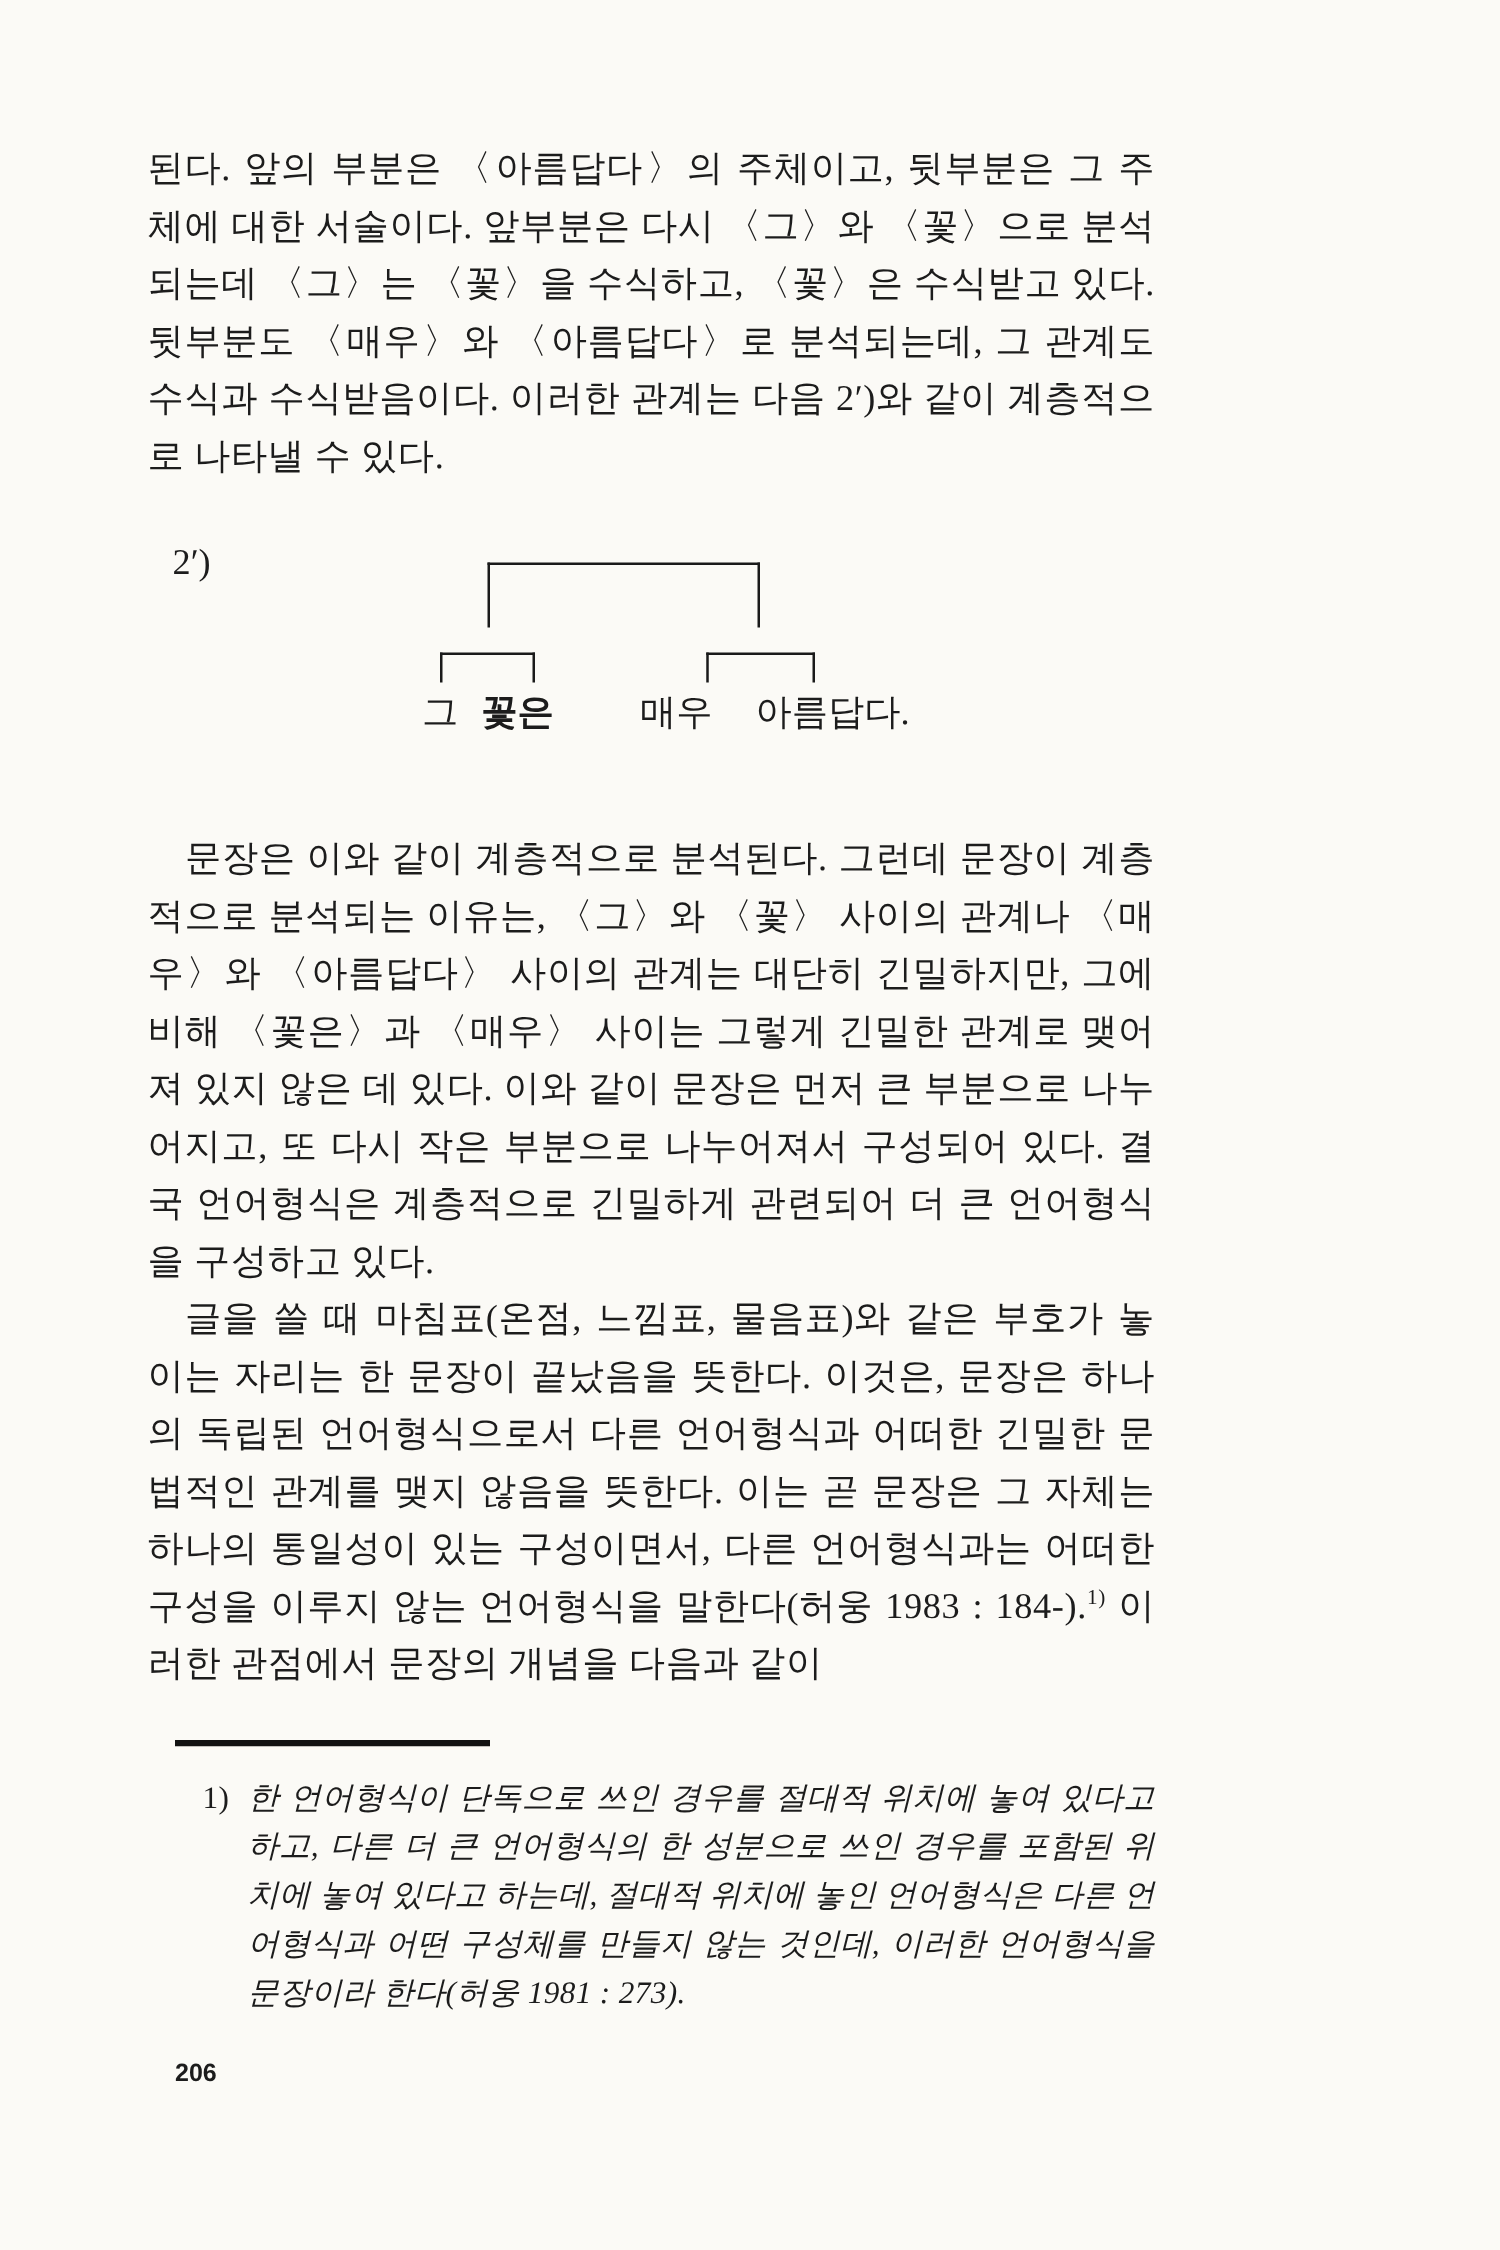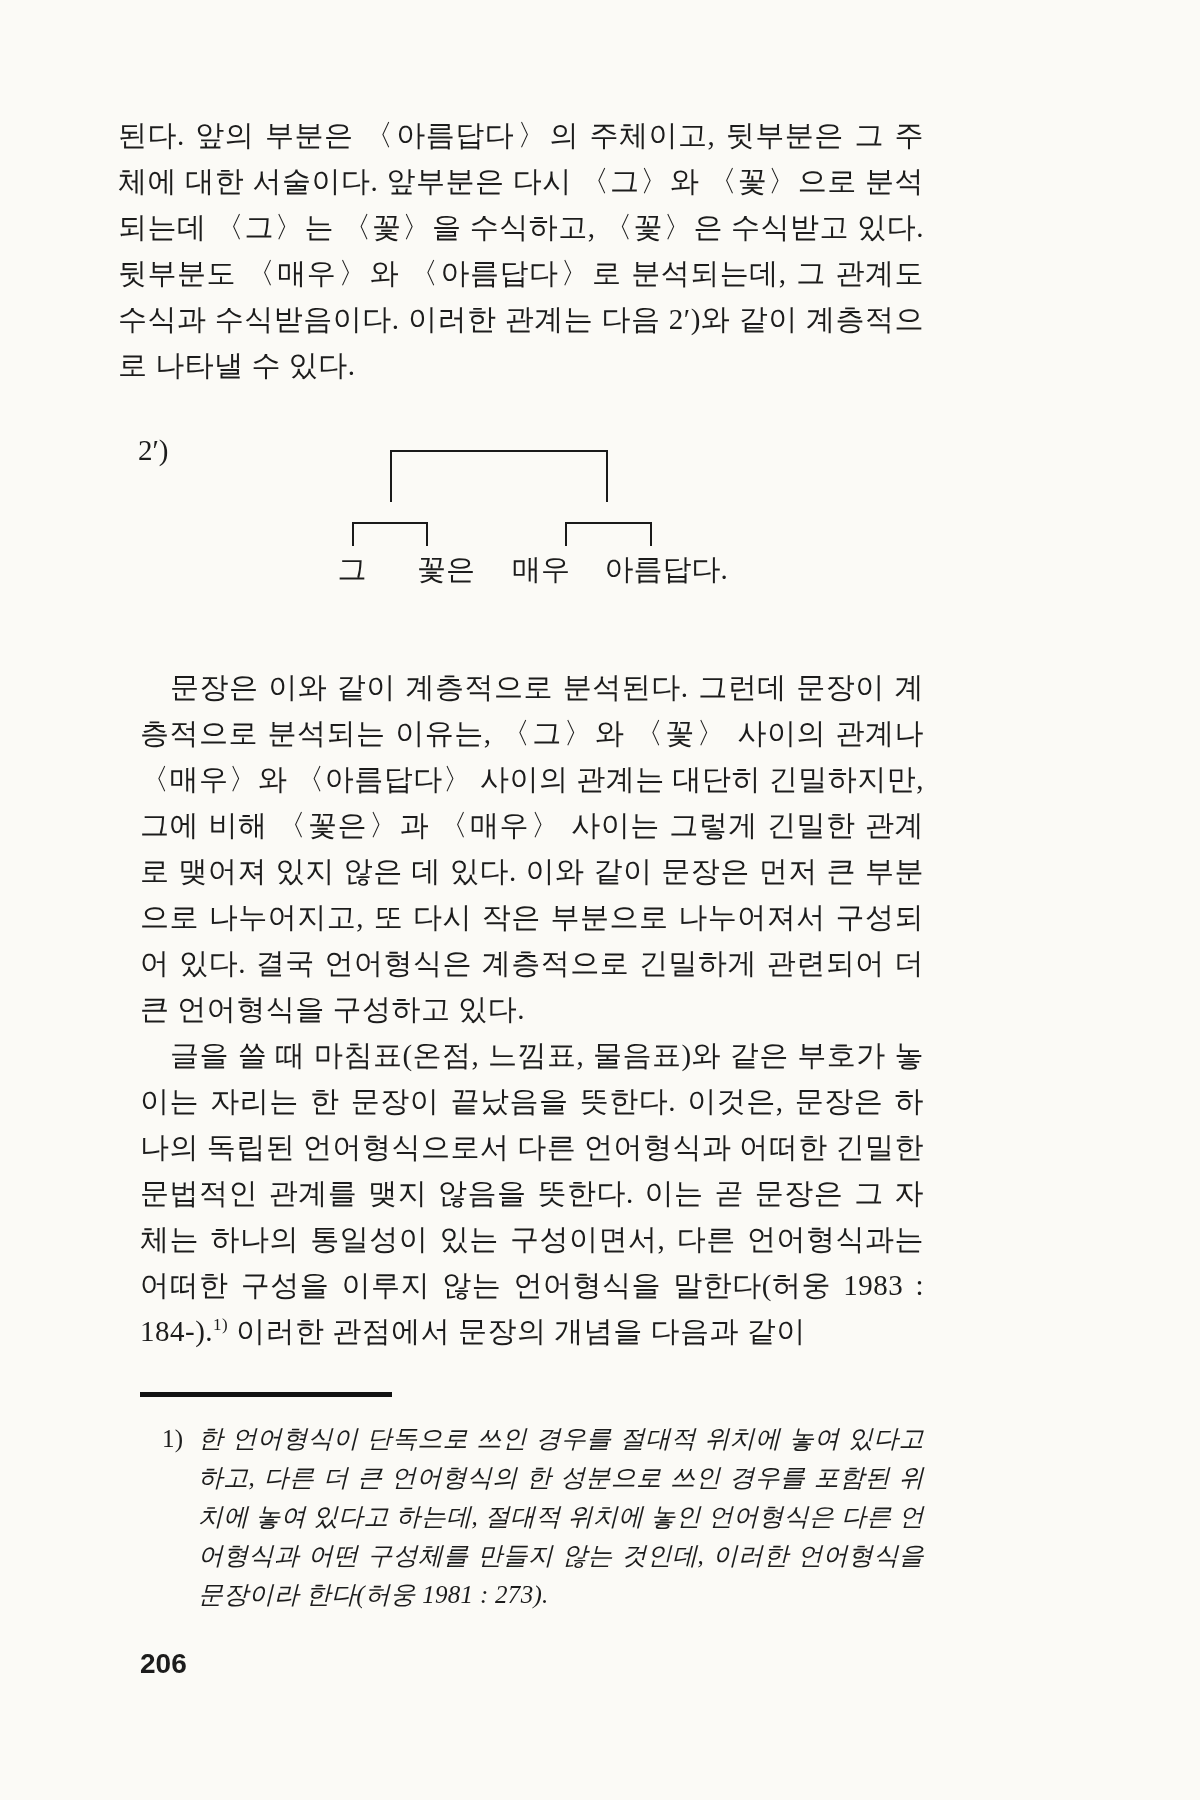--- a/index.html
+++ b/index.html
@@ -28,21 +28,20 @@
   }
   p.body-para {
     margin: 0;
     font-size: 29px;
     line-height: 46px;
     text-align: justify;
     letter-spacing: 0.5px;
   }
   p.body-para.indented {
     text-indent: 30px;
-    margin-left: 22px;
   }
   sup.footnote-ref {
     font-size: 17px;
     line-height: 0;
     vertical-align: super;
   }
   
   .diagram {
     position: relative;
     height: 182px;
@@ -66,21 +65,21 @@
   .bracket-left   { left: 234px; top: 86px; width: 76px;  height: 24px; }
   .bracket-right  { left: 447px; top: 86px; width: 87px;  height: 24px; }
   .tree-word {
     position: absolute;
     top: 114px;
     transform: translateX(-50%);
     font-size: 29px;
     white-space: nowrap;
   }
   .tw1 { left: 234px; }
-  .tw2 { left: 328px; }
+  .tw2 { left: 296px; font-weight: bold; }
   .tw3 { left: 423px; }
   .tw4 { left: 548px; text-align: right; }
   
   .footnote-rule {
     width: 252px;
     border: none;
     border-top: 5px solid #121212;
     margin: 38px 0 22px 22px;
   }
   .footnote {
@@ -94,21 +93,21 @@
   }
   .footnote-marker {
     flex: 0 0 36px;
   }
   .footnote-body {
     flex: 1;
     font-style: italic;
   }
   .page-number {
     margin: 34px 0 0 22px;
-    font-size: 28px;
+    font-size: 20px;
     font-weight: bold;
     font-family: "Liberation Sans", "DejaVu Sans", sans-serif;
   }
 </style>
 </head>
 <body>
 
 <div class="page">
   <div class="text-column">
 

